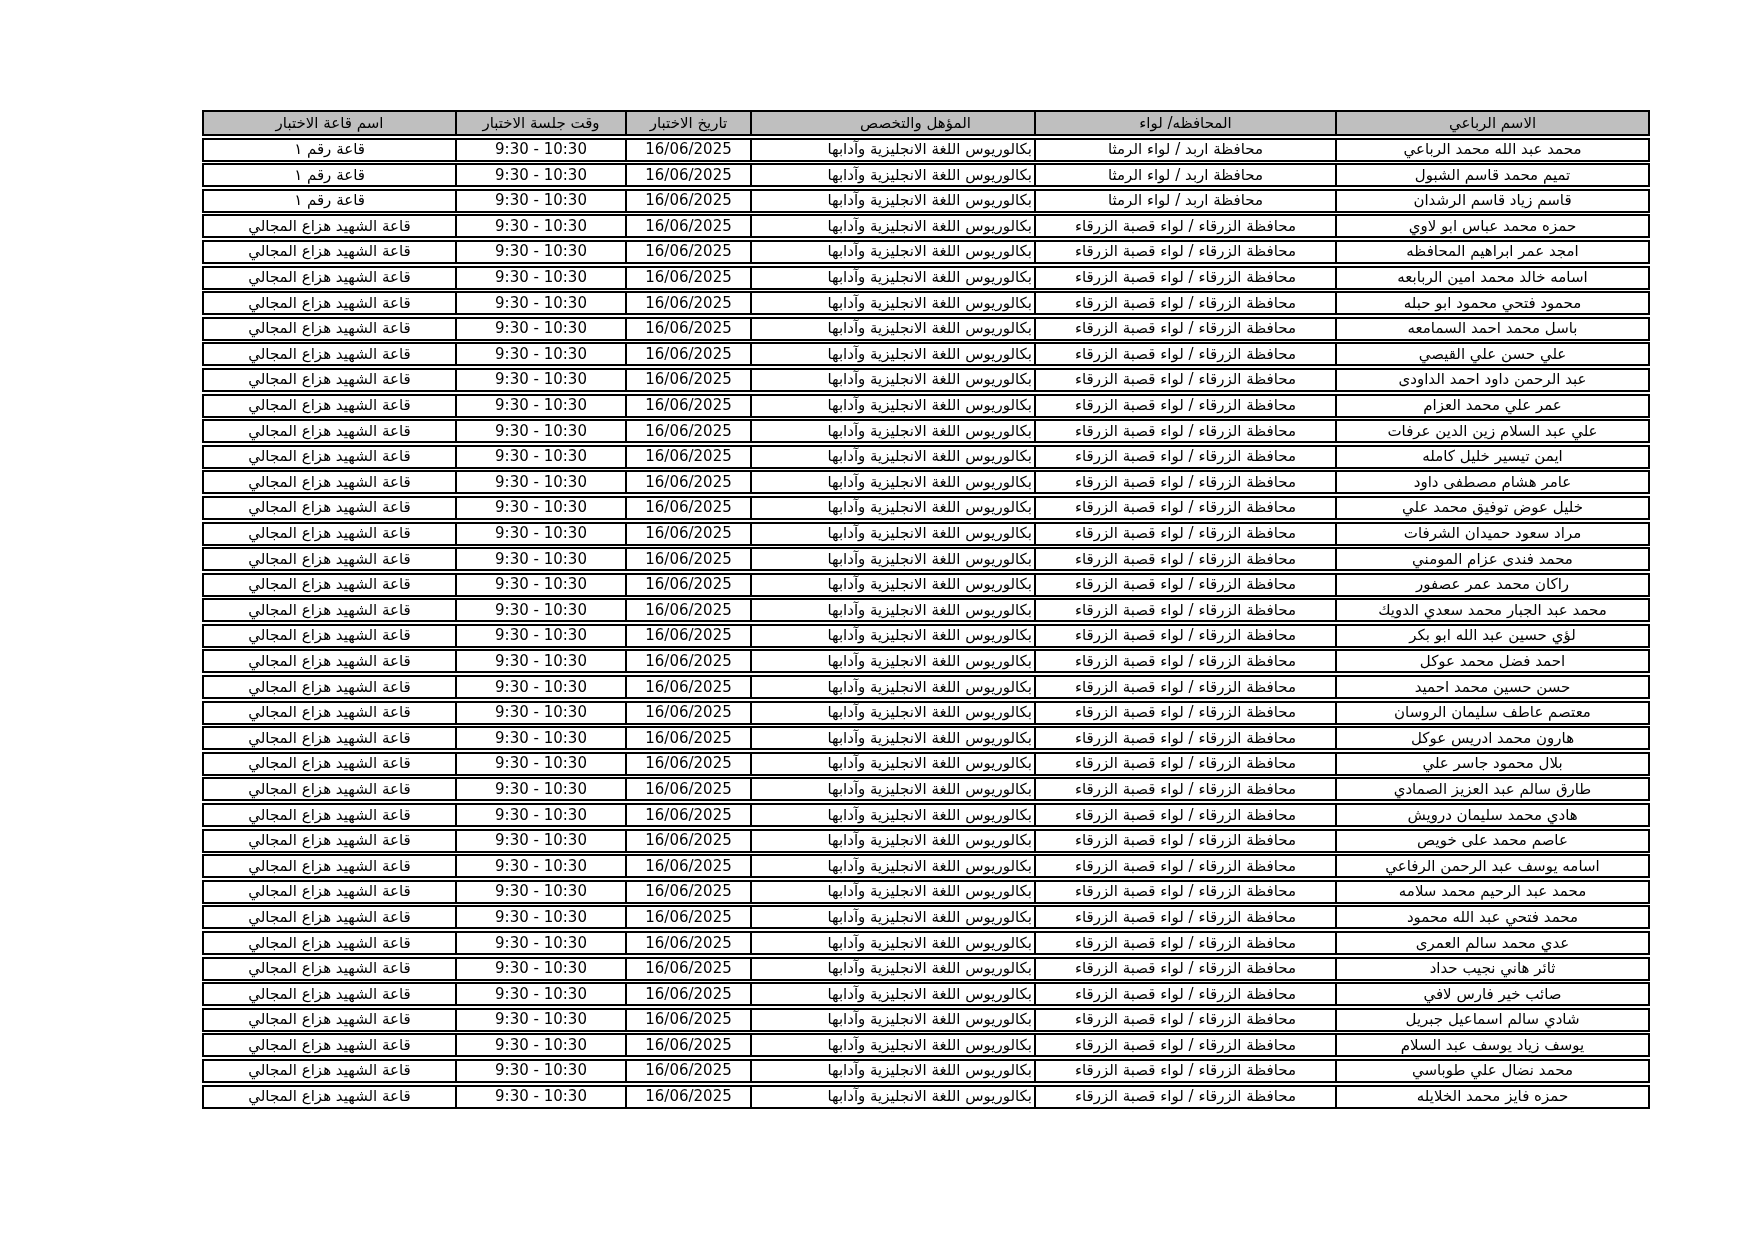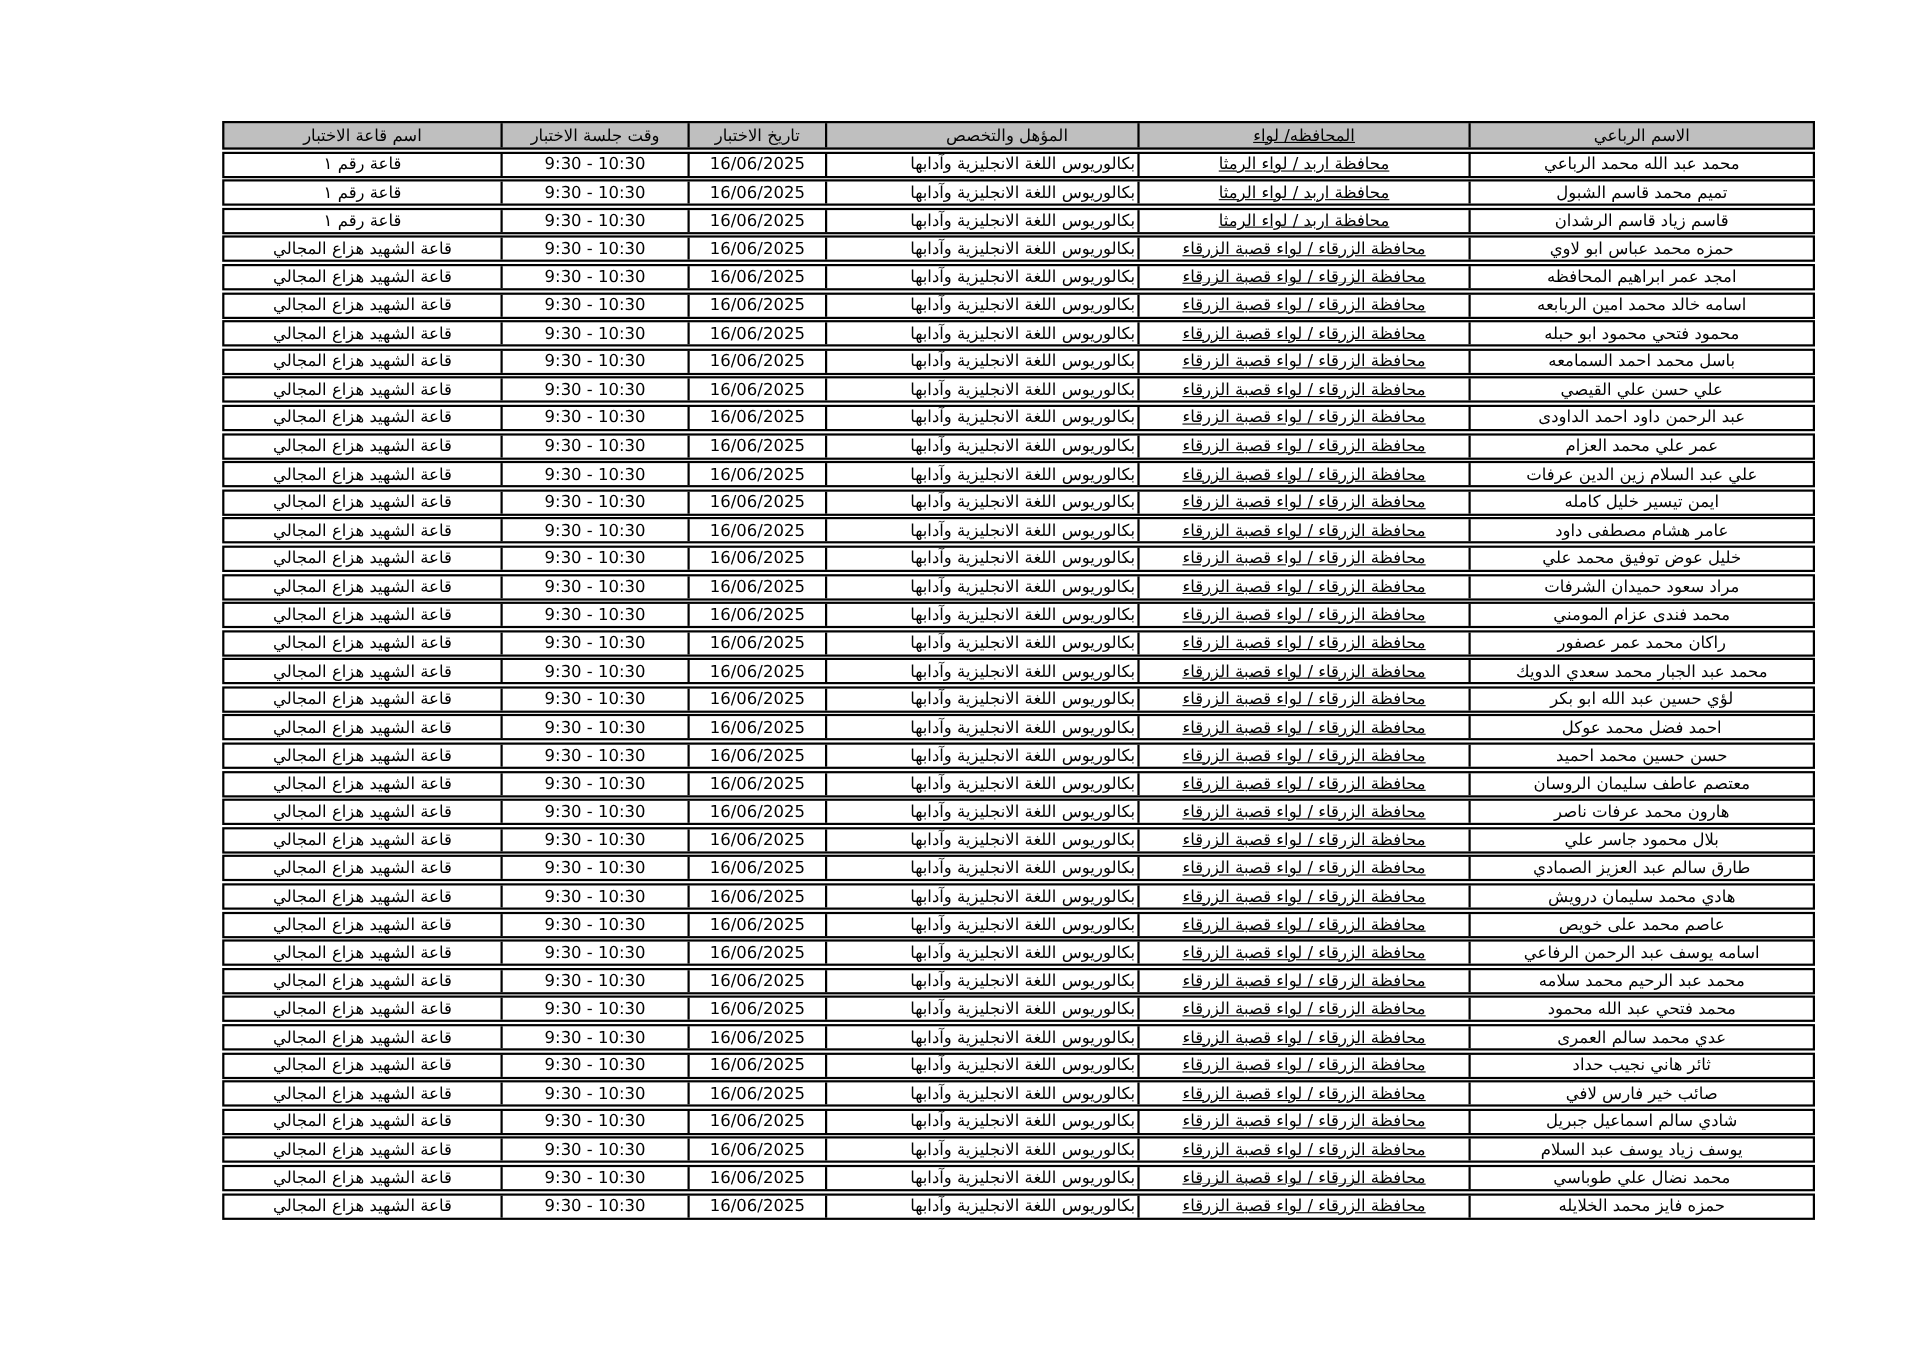--- a/index.html
+++ b/index.html
@@ -34,21 +34,21 @@
     display: flex;
     align-items: center;
     justify-content: center;
     font-size: 15px;
     line-height: 1;
     white-space: nowrap;
     overflow: visible;
   }
   .cell:not(:last-child) { border-left: 2px solid #000000; }
   .col-name          { flex: 0 0 313px; }
-  .col-governorate   { flex: 0 0 301px; text-decoration: underline; }
+  .col-governorate   { flex: 0 0 301px; }
   .col-qualification { flex: 0 0 284px; justify-content: flex-start; padding-right: 2px; }
   .col-date          { flex: 0 0 125px; }
   .col-time          { flex: 0 0 170px; }
   .col-hall          { flex: 0 0 251px; border-radius: 10px; }
   .thead .col-qualification { justify-content: center; padding-right: 0; padding-left: 45px; }
   .ltr-num { direction: ltr; unicode-bidi: isolate; }
 </style>
 </head>
 <body>
 
@@ -241,21 +241,21 @@
         </div>
         <div class="trow">
           <div class="cell col-name">معتصم عاطف سليمان الروسان</div>
           <div class="cell col-governorate">محافظة الزرقاء / لواء قصبة الزرقاء</div>
           <div class="cell col-qualification">بكالوريوس اللغة الانجليزية وآدابها</div>
           <div class="cell col-date ltr-num">16/06/2025</div>
           <div class="cell col-time ltr-num">9:30 - 10:30</div>
           <div class="cell col-hall">قاعة الشهيد هزاع المجالي</div>
         </div>
         <div class="trow">
-          <div class="cell col-name">هارون محمد عرفات ناصر</div>
+          <div class="cell col-name">هارون محمد ادريس عوكل</div>
           <div class="cell col-governorate">محافظة الزرقاء / لواء قصبة الزرقاء</div>
           <div class="cell col-qualification">بكالوريوس اللغة الانجليزية وآدابها</div>
           <div class="cell col-date ltr-num">16/06/2025</div>
           <div class="cell col-time ltr-num">9:30 - 10:30</div>
           <div class="cell col-hall">قاعة الشهيد هزاع المجالي</div>
         </div>
         <div class="trow">
           <div class="cell col-name">بلال محمود جاسر علي</div>
           <div class="cell col-governorate">محافظة الزرقاء / لواء قصبة الزرقاء</div>
           <div class="cell col-qualification">بكالوريوس اللغة الانجليزية وآدابها</div>

